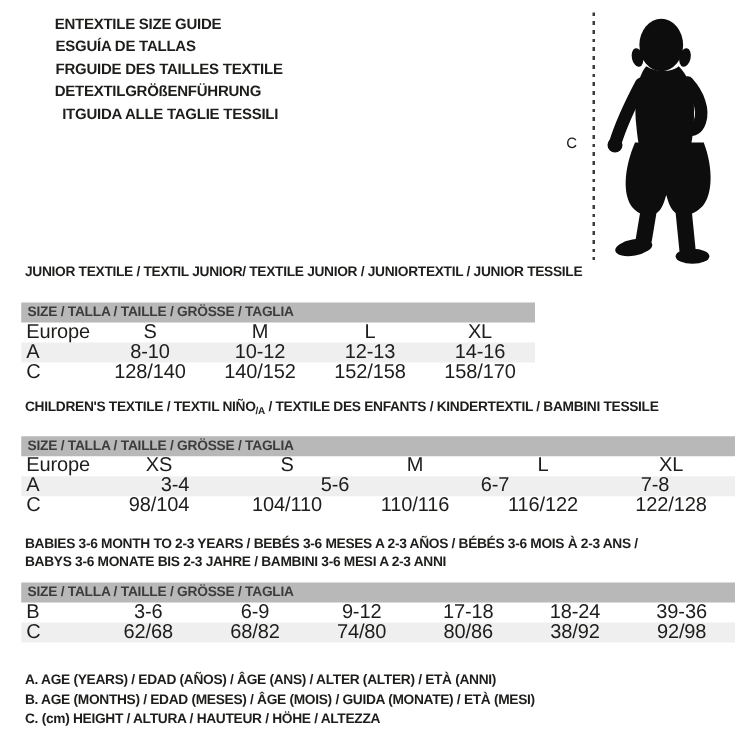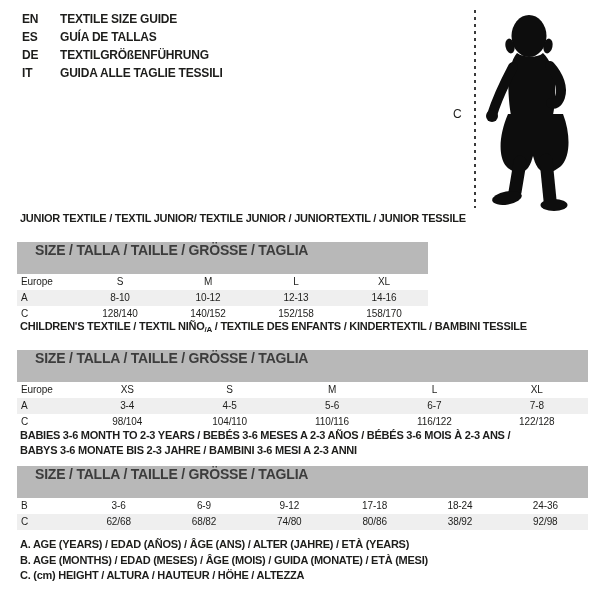--- a/index.html
+++ b/index.html
@@ -1,21 +1,21 @@
 <!DOCTYPE html>
 <html><head>
 <meta charset="utf-8">
 <style>
   html,body{margin:0;padding:0;}
   body{
     width:600px;height:600px;position:relative;background:#ffffff;
     font-family:"Liberation Sans", sans-serif;color:#1d1d1b;overflow:hidden;
   }
   
-  .lang-list{position:absolute;top:10px;left:22px;}
+  .lang-list{position:absolute;top:10px;left:22px;text-align:right;}
   .lang-row{display:flex;font-size:12px;font-weight:bold;line-height:18px;letter-spacing:-0.2px;}
   .lang-code{width:38px;}
   
   .figure{position:absolute;top:4px;left:440px;width:155px;height:210px;}
   .dash-line{
     position:absolute;left:34px;top:6px;height:198px;width:2px;
     background:repeating-linear-gradient(to bottom,#3a3a3a 0 3px,transparent 3px 7px);
   }
   .figure-label{position:absolute;left:13px;top:103px;font-size:12px;line-height:14px;}
   .baby-svg{position:absolute;left:42px;top:0;}
@@ -26,44 +26,48 @@
   #sec-babies{top:428px;width:571px;}
   .section-title{
     font-size:11px;font-weight:bold;line-height:13px;letter-spacing:-0.25px;
     white-space:nowrap;margin-left:3px;
   }
   #sec-junior .section-title{margin-bottom:17px;}
   #sec-children .section-title{margin-bottom:14px;}
   #sec-babies .section-title{line-height:15px;margin-bottom:8px;}
   .title-sub{font-size:8px;vertical-align:-2px;font-weight:bold;}
   .size-bar{
-    height:32px;line-height:16px;background:#b8b8b8;color:#3c3c3c;
-    font-size:14px;font-weight:bold;letter-spacing:-0.2px;padding-left:18px;
+    height:16px;line-height:16px;background:#b8b8b8;color:#3c3c3c;
+    font-size:11px;font-weight:bold;letter-spacing:-0.2px;padding-left:5px;
   }
-  .t-row{display:flex;height:16px;line-height:16px;font-size:10px;letter-spacing:-0.1px;}
+  .t-row{display:flex;height:16px;line-height:16px;font-size:16px;letter-spacing:-0.1px;}
   .t-row.shaded{background:#efefef;}
   .t-label{width:55px;padding-left:4px;}
   .t-cell{flex:1;text-align:center;}
   
   .legend{position:absolute;top:537px;left:20px;}
   .legend-line{font-size:11px;font-weight:bold;line-height:15.5px;letter-spacing:-0.25px;white-space:nowrap;}
 </style>
 </head>
 <body>
 
 <div>
 
   <div class="lang-list">
     <div class="lang-row">
       <span class="lang-code">EN</span>
       <span>TEXTILE SIZE GUIDE</span>
     </div>
     <div class="lang-row">
       <span class="lang-code">ES</span>
       <span>GUÍA DE TALLAS</span>
+    </div>
+    <div class="lang-row">
+      <span class="lang-code">FR</span>
+      <span>GUIDE DES TAILLES TEXTILE</span>
     </div>
     <div class="lang-row">
       <span class="lang-code">DE</span>
       <span>TEXTILGRÖßENFÜHRUNG</span>
     </div>
     <div class="lang-row">
       <span class="lang-code">IT</span>
       <span>GUIDA ALLE TAGLIE TESSILI</span>
     </div>
   </div>
@@ -120,21 +124,20 @@
       <span class="t-label">Europe</span>
       <span class="t-cell">XS</span>
       <span class="t-cell">S</span>
       <span class="t-cell">M</span>
       <span class="t-cell">L</span>
       <span class="t-cell">XL</span>
     </div>
     <div class="t-row shaded">
       <span class="t-label">A</span>
       <span class="t-cell">3-4</span>
-      <span class="t-cell">4-5</span>
       <span class="t-cell">5-6</span>
       <span class="t-cell">6-7</span>
       <span class="t-cell">7-8</span>
     </div>
     <div class="t-row">
       <span class="t-label">C</span>
       <span class="t-cell">98/104</span>
       <span class="t-cell">104/110</span>
       <span class="t-cell">110/116</span>
       <span class="t-cell">116/122</span>
@@ -148,32 +151,32 @@
       <div>BABYS 3-6 MONATE BIS 2-3 JAHRE / BAMBINI 3-6 MESI A 2-3 ANNI</div>
     </div>
     <div class="size-bar">SIZE / TALLA / TAILLE / GRÖSSE / TAGLIA</div>
     <div class="t-row">
       <span class="t-label">B</span>
       <span class="t-cell">3-6</span>
       <span class="t-cell">6-9</span>
       <span class="t-cell">9-12</span>
       <span class="t-cell">17-18</span>
       <span class="t-cell">18-24</span>
-      <span class="t-cell">24-36</span>
+      <span class="t-cell">39-36</span>
     </div>
     <div class="t-row shaded">
       <span class="t-label">C</span>
       <span class="t-cell">62/68</span>
       <span class="t-cell">68/82</span>
       <span class="t-cell">74/80</span>
       <span class="t-cell">80/86</span>
       <span class="t-cell">38/92</span>
       <span class="t-cell">92/98</span>
     </div>
   </div>
 
   <div class="legend">
-    <div class="legend-line">A. AGE (YEARS) / EDAD (AÑOS) / ÂGE (ANS) / ALTER (JAHRE) / ETÀ (YEARS)</div>
+    <div class="legend-line">A. AGE (YEARS) / EDAD (AÑOS) / ÂGE (ANS) / ALTER (ALTER) / ETÀ (ANNI)</div>
     <div class="legend-line">B. AGE (MONTHS) / EDAD (MESES) / ÂGE (MOIS) / GUIDA (MONATE) / ETÀ (MESI)</div>
     <div class="legend-line">C. (cm) HEIGHT / ALTURA / HAUTEUR / HÖHE / ALTEZZA</div>
   </div>
 
 </div>
 
 </body></html>

